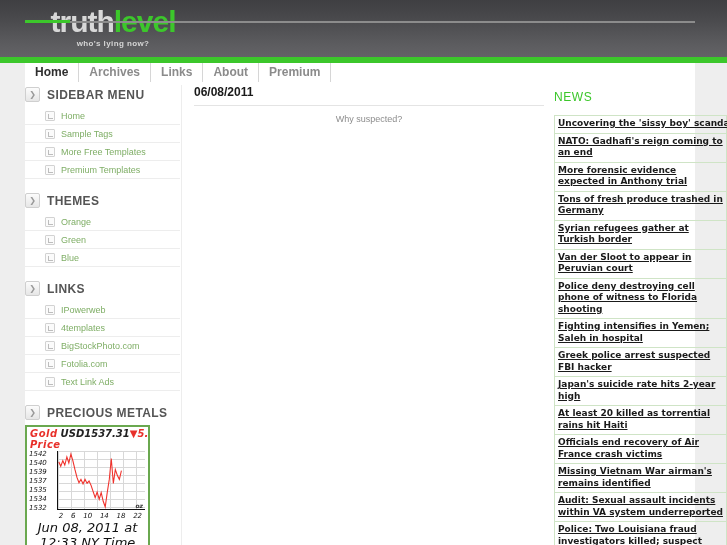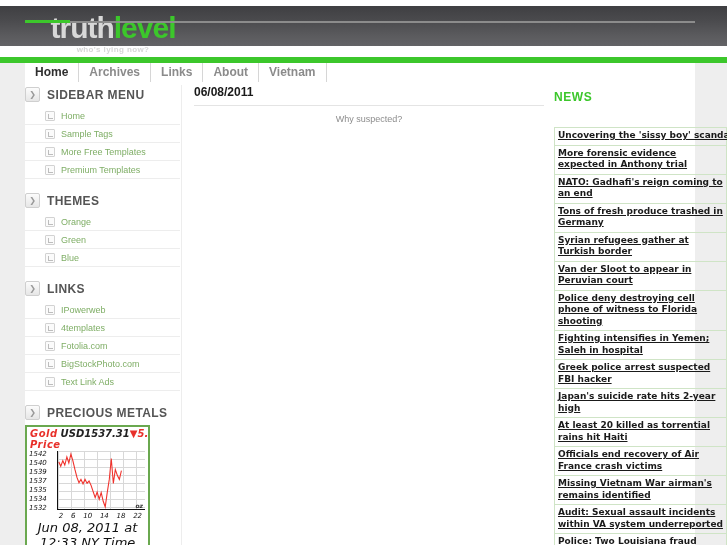--- a/index.html
+++ b/index.html
@@ -19,23 +19,23 @@
     position: relative;
     width: 727px;
     height: 545px;
     background: #ffffff;
     overflow: hidden;
   }
 
   
   .site-header {
     position: absolute;
-    left: 0; top: 6px;
+    left: 0; top: 0;
     width: 727px;
-    height: 40px;
+    height: 57px;
     background: linear-gradient(to bottom, #3f3f42 0%, #4a4a4d 35%, #5b5b5e 75%, #636366 100%);
   }
   .logo-wrap {
     position: absolute;
     left: 33px;
     top: 6px;
     width: 160px;
     text-align: center;
   }
   .logo {
@@ -286,24 +286,24 @@
   }
 
   
   .news {
     position: absolute;
     left: 554px; top: 90px;
     width: 173px;
   }
   .news-title {
     font-size: 12px;
-    font-weight: bold;
+    font-weight: normal;
     color: #3cc72b;
     letter-spacing: 0.6px;
-    margin-bottom: 23px;
+    margin-bottom: 11px;
   }
   .news-list {
     list-style: none;
     margin: 0; padding: 0;
     border: 1px solid #cfe4c6;
     border-bottom: none;
     width: 173px;
     box-sizing: border-box;
   }
   .news-list li {
@@ -336,21 +336,21 @@
     </div>
   </div>
   <div class="green-bar"></div>
 
   <div class="nav">
     <div class="nav-inner" id="nav-inner">
         <div class="nav-item active">Home</div>
         <div class="nav-item">Archives</div>
         <div class="nav-item">Links</div>
         <div class="nav-item">About</div>
-        <div class="nav-item">Vietnam</div>
+        <div class="nav-item">Premium</div>
       </div>
   </div>
   <div class="nav-underline"></div>
   <div class="nav-rule"></div>
 
   <div class="left-gutter"></div>
   <div class="right-gutter"></div>
   <div class="main-divider"></div>
 
   <div class="sidebar" id="sidebar">
@@ -402,25 +402,25 @@
         <li>
           <span class="li-icon"></span>
           <span class="li-label">IPowerweb</span>
         </li>
         <li>
           <span class="li-icon"></span>
           <span class="li-label">4templates</span>
         </li>
         <li>
           <span class="li-icon"></span>
+          <span class="li-label">BigStockPhoto.com</span>
+        </li>
+        <li>
+          <span class="li-icon"></span>
           <span class="li-label">Fotolia.com</span>
-        </li>
-        <li>
-          <span class="li-icon"></span>
-          <span class="li-label">BigStockPhoto.com</span>
         </li>
         <li>
           <span class="li-icon"></span>
           <span class="li-label">Text Link Ads</span>
         </li>
       </ul>
       <div class="side-head">
         <span class="arrow-box">❯</span>
         <span class="side-title">PRECIOUS METALS</span>
       </div>
@@ -469,24 +469,24 @@
     <div class="main-sub">Why suspected?</div>
   </div>
 
   <div class="news">
     <div class="news-title">NEWS</div>
     <ul class="news-list" id="news-list">
         <li>
           <span class="news-link">Uncovering the 'sissy boy' scandal</span>
         </li>
         <li>
+          <span class="news-link wrap">NATO: Gadhafi's reign coming to an end</span>
+        </li>
+        <li>
           <span class="news-link wrap">More forensic evidence expected in Anthony trial</span>
-        </li>
-        <li>
-          <span class="news-link wrap">NATO: Gadhafi's reign coming to an end</span>
         </li>
         <li>
           <span class="news-link wrap">Tons of fresh produce trashed in Germany</span>
         </li>
         <li>
           <span class="news-link wrap">Syrian refugees gather at Turkish border</span>
         </li>
         <li>
           <span class="news-link wrap">Van der Sloot to appear in Peruvian court</span>
         </li>

